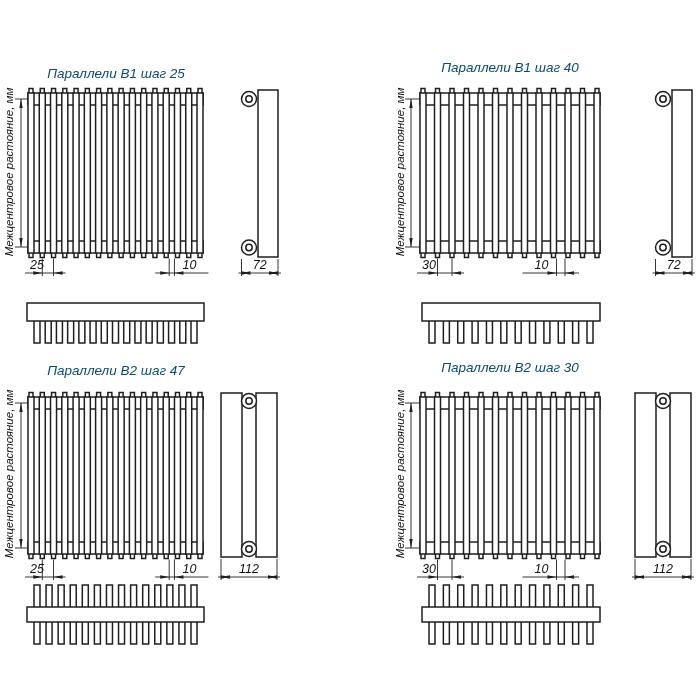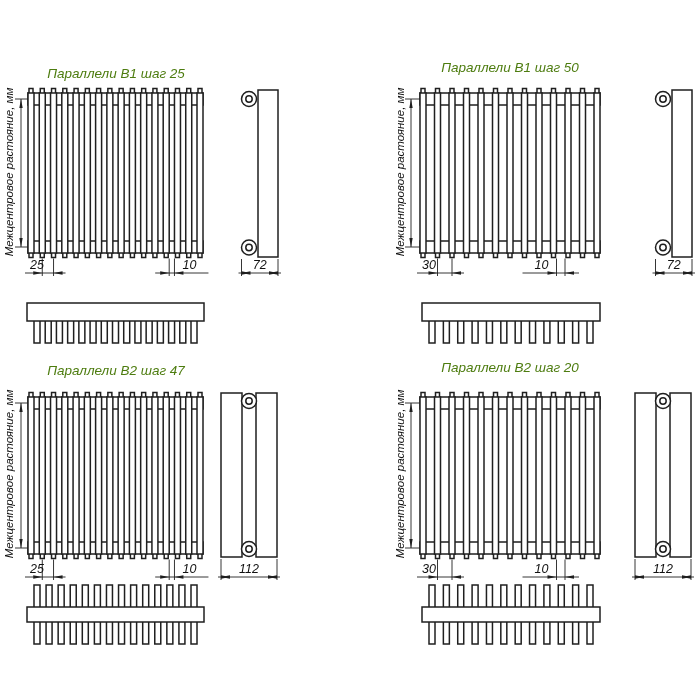--- a/index.html
+++ b/index.html
@@ -5,21 +5,21 @@
   html,body{margin:0;padding:0;background:#fff;}
   body{width:700px;height:700px;position:relative;font-family:"Liberation Sans",sans-serif;}
   .stage{position:absolute;left:0;top:0;width:700px;height:700px;}
   svg{position:absolute;left:0;top:0;}
   
   .c{fill:#ffffff;stroke:#1f1f1f;stroke-width:1.5;}
   
   .t{stroke:#1f1f1f;stroke-width:0.9;fill:none;}
   .ar{fill:#1f1f1f;stroke:none;}
   text.dim{font-family:"Liberation Sans",sans-serif;font-style:italic;font-size:12.5px;fill:#111;}
-  .title{position:absolute;font-style:italic;font-size:13.5px;color:#4d7c0f;text-align:center;white-space:nowrap;}
+  .title{position:absolute;font-style:italic;font-size:13.5px;color:#0c4a6e;text-align:center;white-space:nowrap;}
   .vlabel{position:absolute;font-style:italic;font-size:11.5px;color:#111;text-align:center;white-space:nowrap;transform:rotate(-90deg);}
 </style>
 </head>
 <body>
 
 <div class="stage">
   <svg id="dw" width="700" height="700" viewBox="0 0 700 700">
       <g>
         <g>
           <line x1="15" y1="99" x2="31" y2="99" class="t"></line>
@@ -467,21 +467,21 @@
           <rect x="572.6363636363636" y="621" width="6" height="23" class="c"></rect>
           <rect x="572.6363636363636" y="585" width="6" height="23" class="c"></rect>
           <rect x="587" y="621" width="6" height="23" class="c"></rect>
           <rect x="587" y="585" width="6" height="23" class="c"></rect>
           <rect x="422" y="607" width="178" height="15" class="c"></rect>
         </g>
       </g>
     </svg>
 
   <div class="title" id="ttl0" style="left:6px;top:66px;width:220px;">Параллели В1 шаг 25</div>
-  <div class="title" id="ttl1" style="left:400px;top:60px;width:220px;">Параллели В1 шаг 50</div>
+  <div class="title" id="ttl1" style="left:400px;top:60px;width:220px;">Параллели В1 шаг 40</div>
   <div class="title" id="ttl2" style="left:6px;top:363px;width:220px;">Параллели В2 шаг 47</div>
-  <div class="title" id="ttl3" style="left:400px;top:360px;width:220px;">Параллели В2 шаг 20</div>
+  <div class="title" id="ttl3" style="left:400px;top:360px;width:220px;">Параллели В2 шаг 30</div>
 
   <div class="vlabel" style="left:-86px;top:166px;width:190px;">Межцентровое растояние, мм</div>
   <div class="vlabel" style="left:305px;top:166px;width:190px;">Межцентровое растояние, мм</div>
   <div class="vlabel" style="left:-86px;top:468px;width:190px;">Межцентровое растояние, мм</div>
   <div class="vlabel" style="left:305px;top:468px;width:190px;">Межцентровое растояние, мм</div>
 </div>
 
 </body></html>

